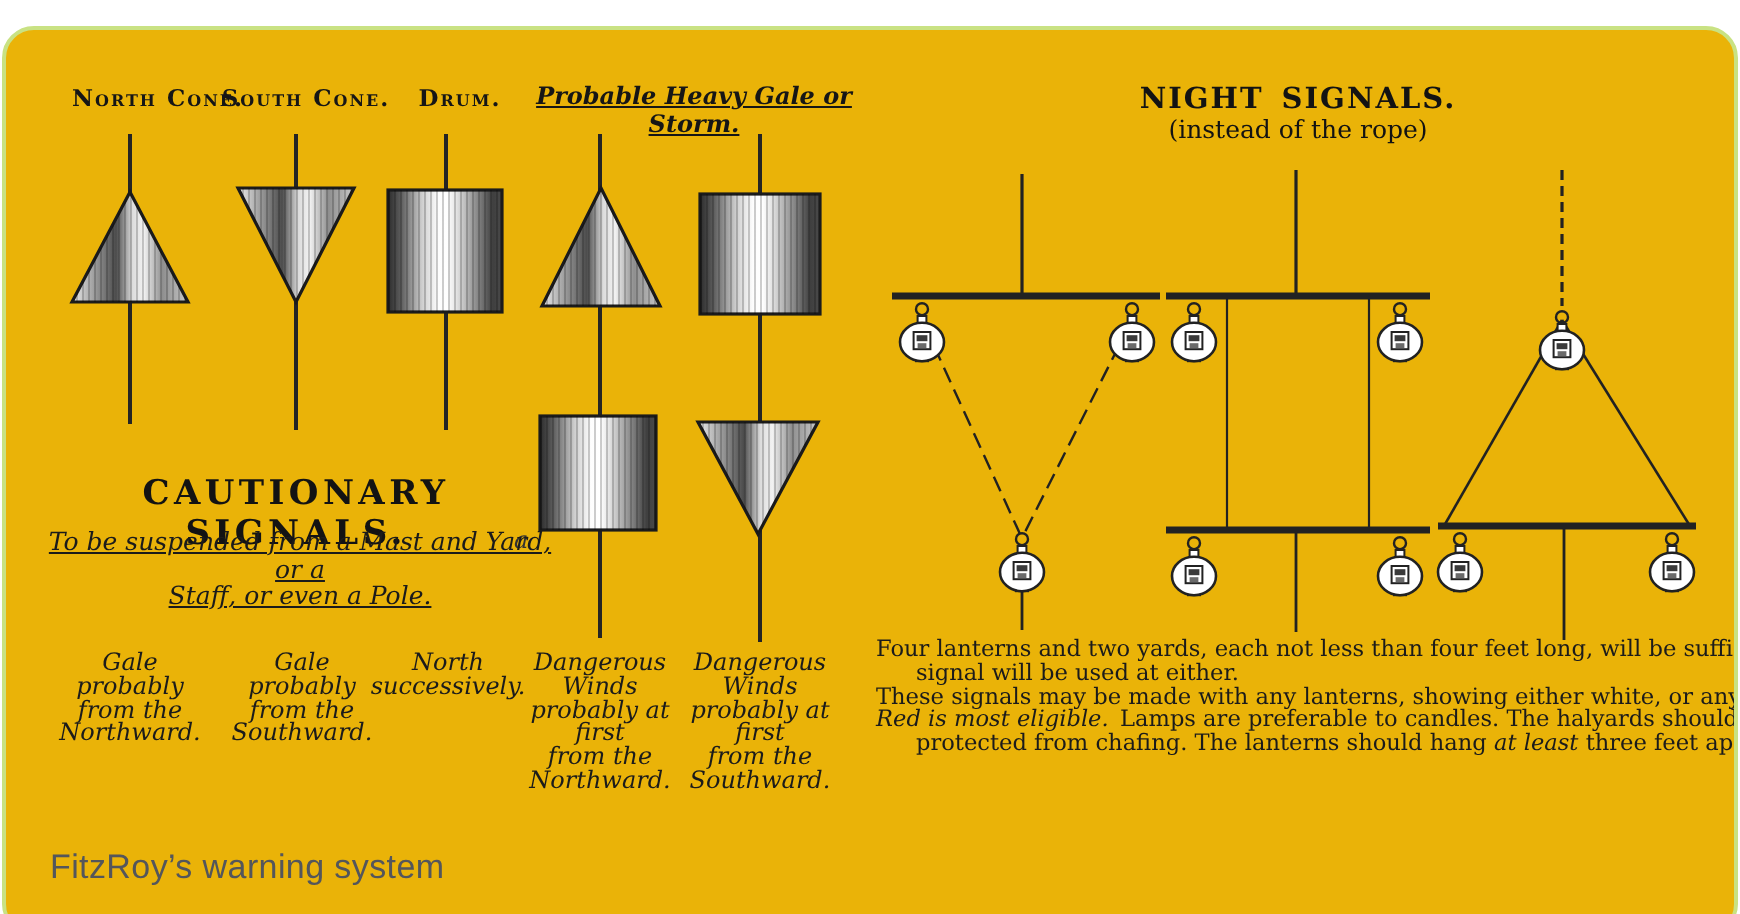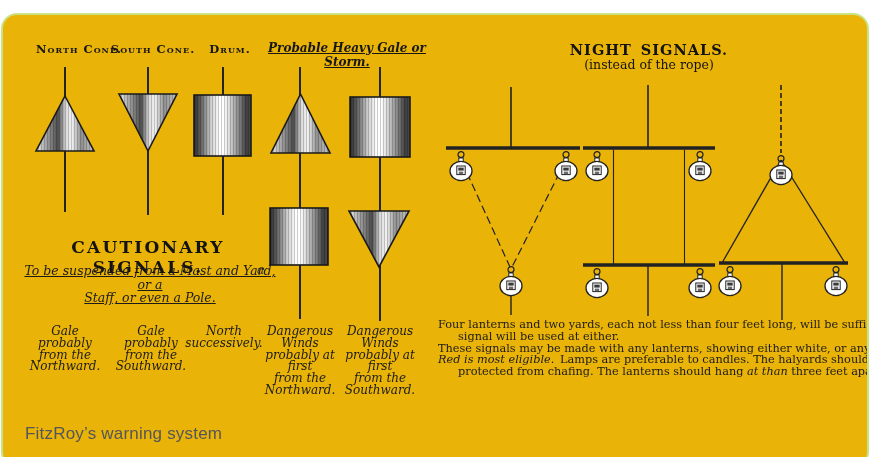--- a/index.html
+++ b/index.html
@@ -205,18 +205,18 @@
       <use href="#lantern" x="331" y="72" width="30" height="32"></use>
       <use href="#lantern" x="280" y="183" width="30" height="32"></use>
       <use href="#lantern" x="386" y="183" width="30" height="32"></use>
     </svg>
 
     <div class="ns-para" style="left:435px; top:304px; width:426px;">
       <div class="ln"><span>Four lanterns and two yards, each not less than four feet long, will be sufficient—as only one</span></div>
       <div class="ln indent"><span>signal will be used at either.</span></div>
       <div class="ln"><span>These signals may be made with any lanterns, showing either white, or any colour, but </span></div>
       <div class="ln"><span class="it">Red is most eligible.</span><span> Lamps are preferable to candles.  The halyards should be good rope, and</span></div>
-      <div class="ln indent"><span>protected from chafing.  The lanterns should hang </span><span class="it">at than</span><span> three feet apart.</span></div>
+      <div class="ln indent"><span>protected from chafing.  The lanterns should hang </span><span class="it">at least</span><span> three feet apart.</span></div>
     </div>
   </section>
 
   <div class="fig-caption" style="left:22px; top:409px;">FitzRoy’s warning system</div>
 </div>
 
 </body></html>

